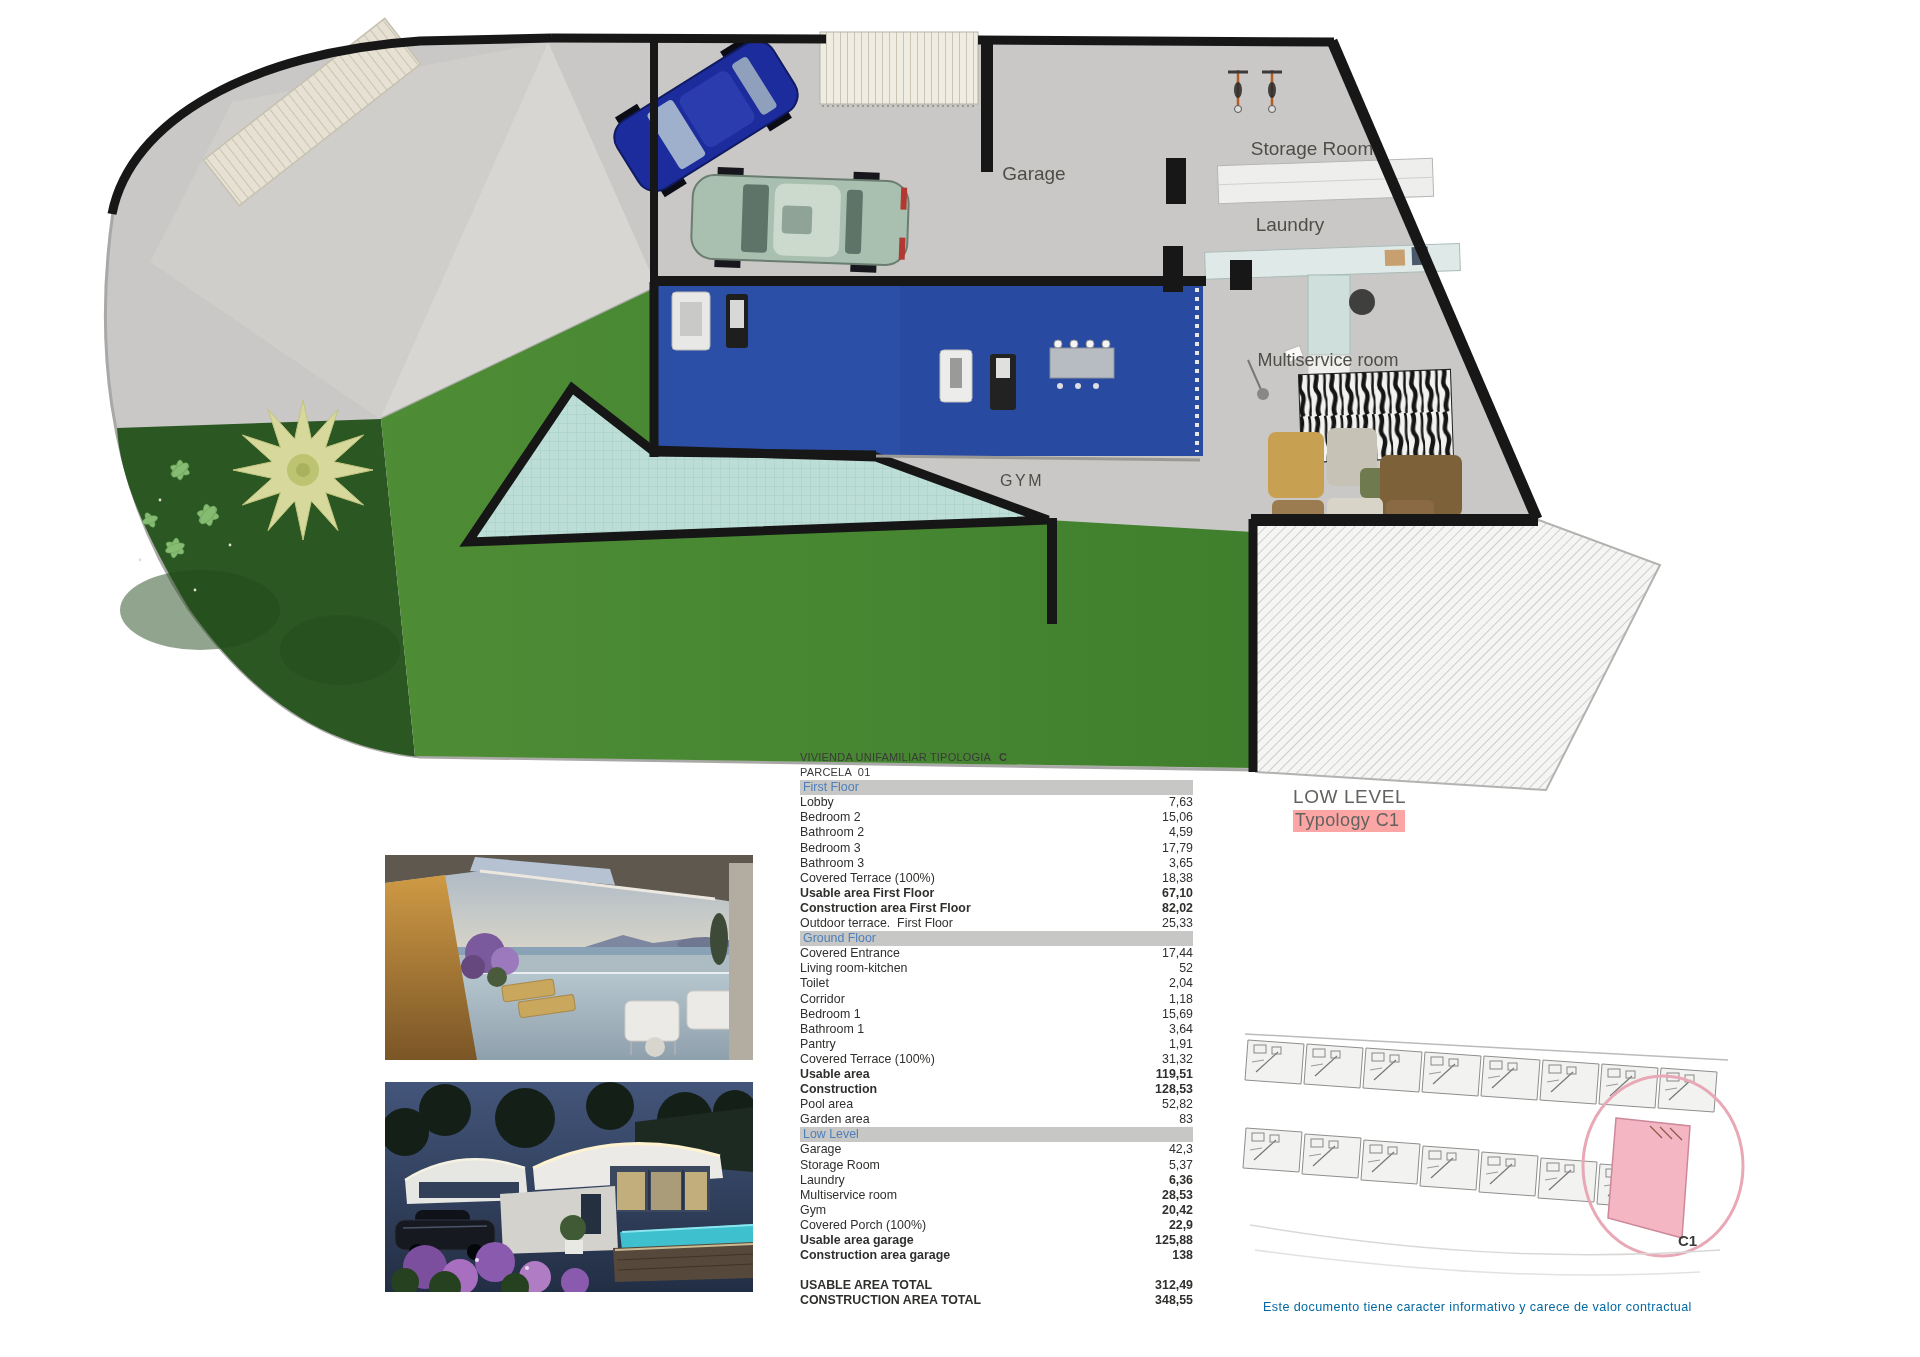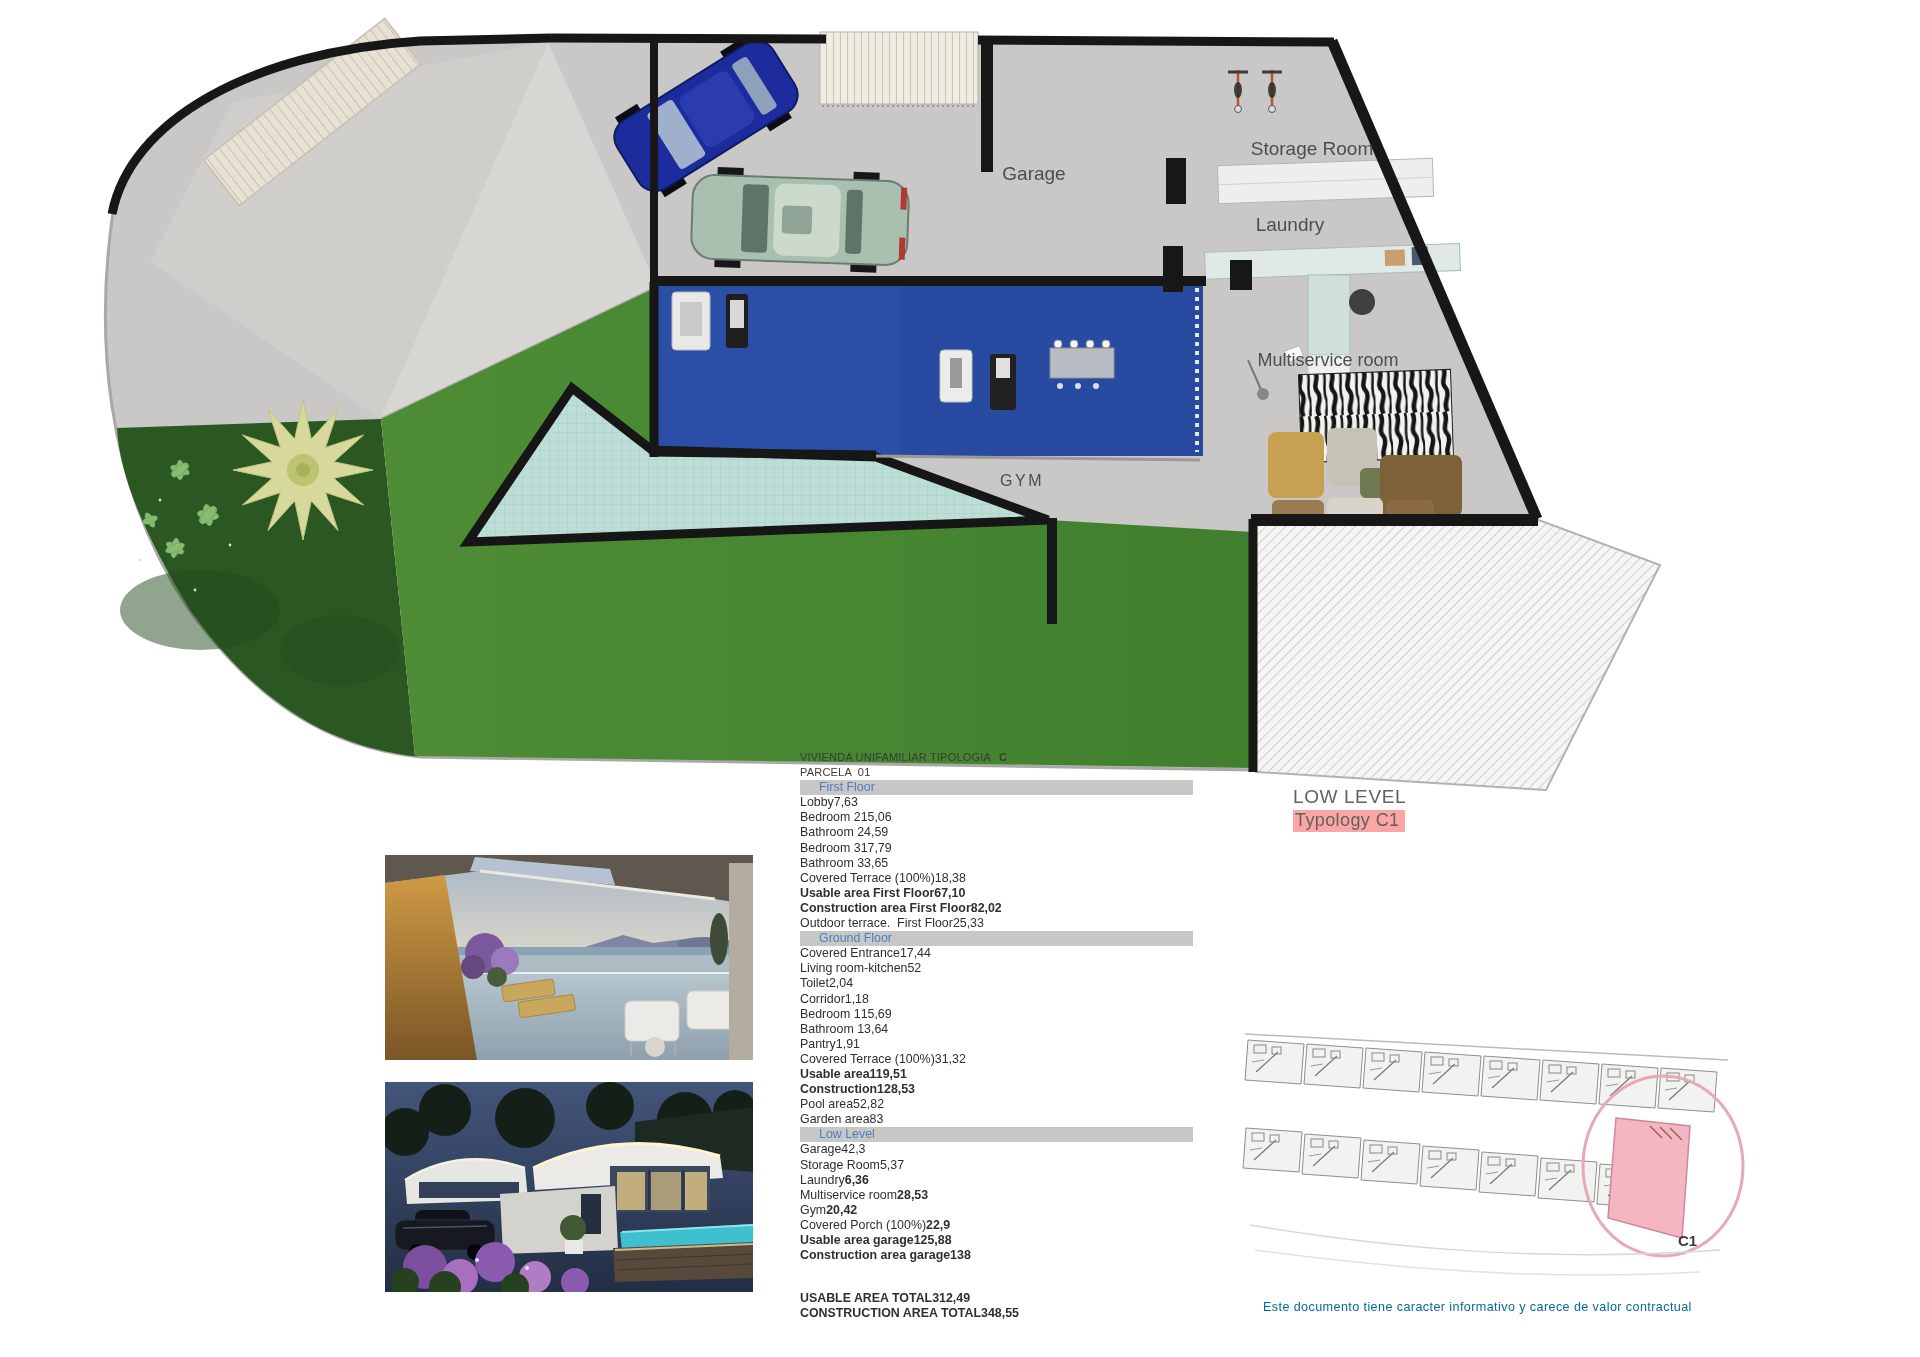--- a/index.html
+++ b/index.html
@@ -5,26 +5,26 @@
   html,body{margin:0;padding:0;background:#ffffff;}
   .canvas{position:relative;width:1920px;height:1357px;background:#ffffff;overflow:hidden;
           font-family:"Liberation Sans", sans-serif;}
   svg{display:block;}
   .abs{position:absolute;}
 
   
   #area-table{position:absolute;left:800px;top:750px;width:393px;color:#2f2f2d;}
   .t1{font-size:11px;letter-spacing:.2px;color:#3a3a38;line-height:15.1px;white-space:pre;}
   .t1 b{margin-left:8px;}
-  .trow{display:flex;justify-content:flex-start;line-height:15.1px;font-size:12.4px;}
+  .trow{display:flex;justify-content:space-between;line-height:15.1px;font-size:12.4px;}
   .tlab{white-space:pre;}
   .tval{text-align:right;}
   .bold{font-weight:700;}
-  .secbar{background:#c7c7c6;color:#4d7fba;line-height:15.1px;font-size:12.4px;padding-left:19px;}
-  .totblock{margin-top:28px;}
+  .secbar{background:#c7c7c6;color:#4d7fba;line-height:15.1px;font-size:12.4px;padding-left:3px;}
+  .totblock{margin-top:15px;}
 
   
   #level-block{position:absolute;left:1293px;top:786px;color:#63625e;}
   .lvl{font-size:19px;letter-spacing:.6px;}
   .typ{display:inline-block;background:#fca5a5;padding:0 6px 1px 2px;margin-top:2px;font-size:18px;letter-spacing:.4px;}
 
   
   #disclaimer{position:absolute;left:1263px;top:1300px;width:510px;font-size:12.6px;
               color:#0369a1;letter-spacing:.4px;}
 </style>

